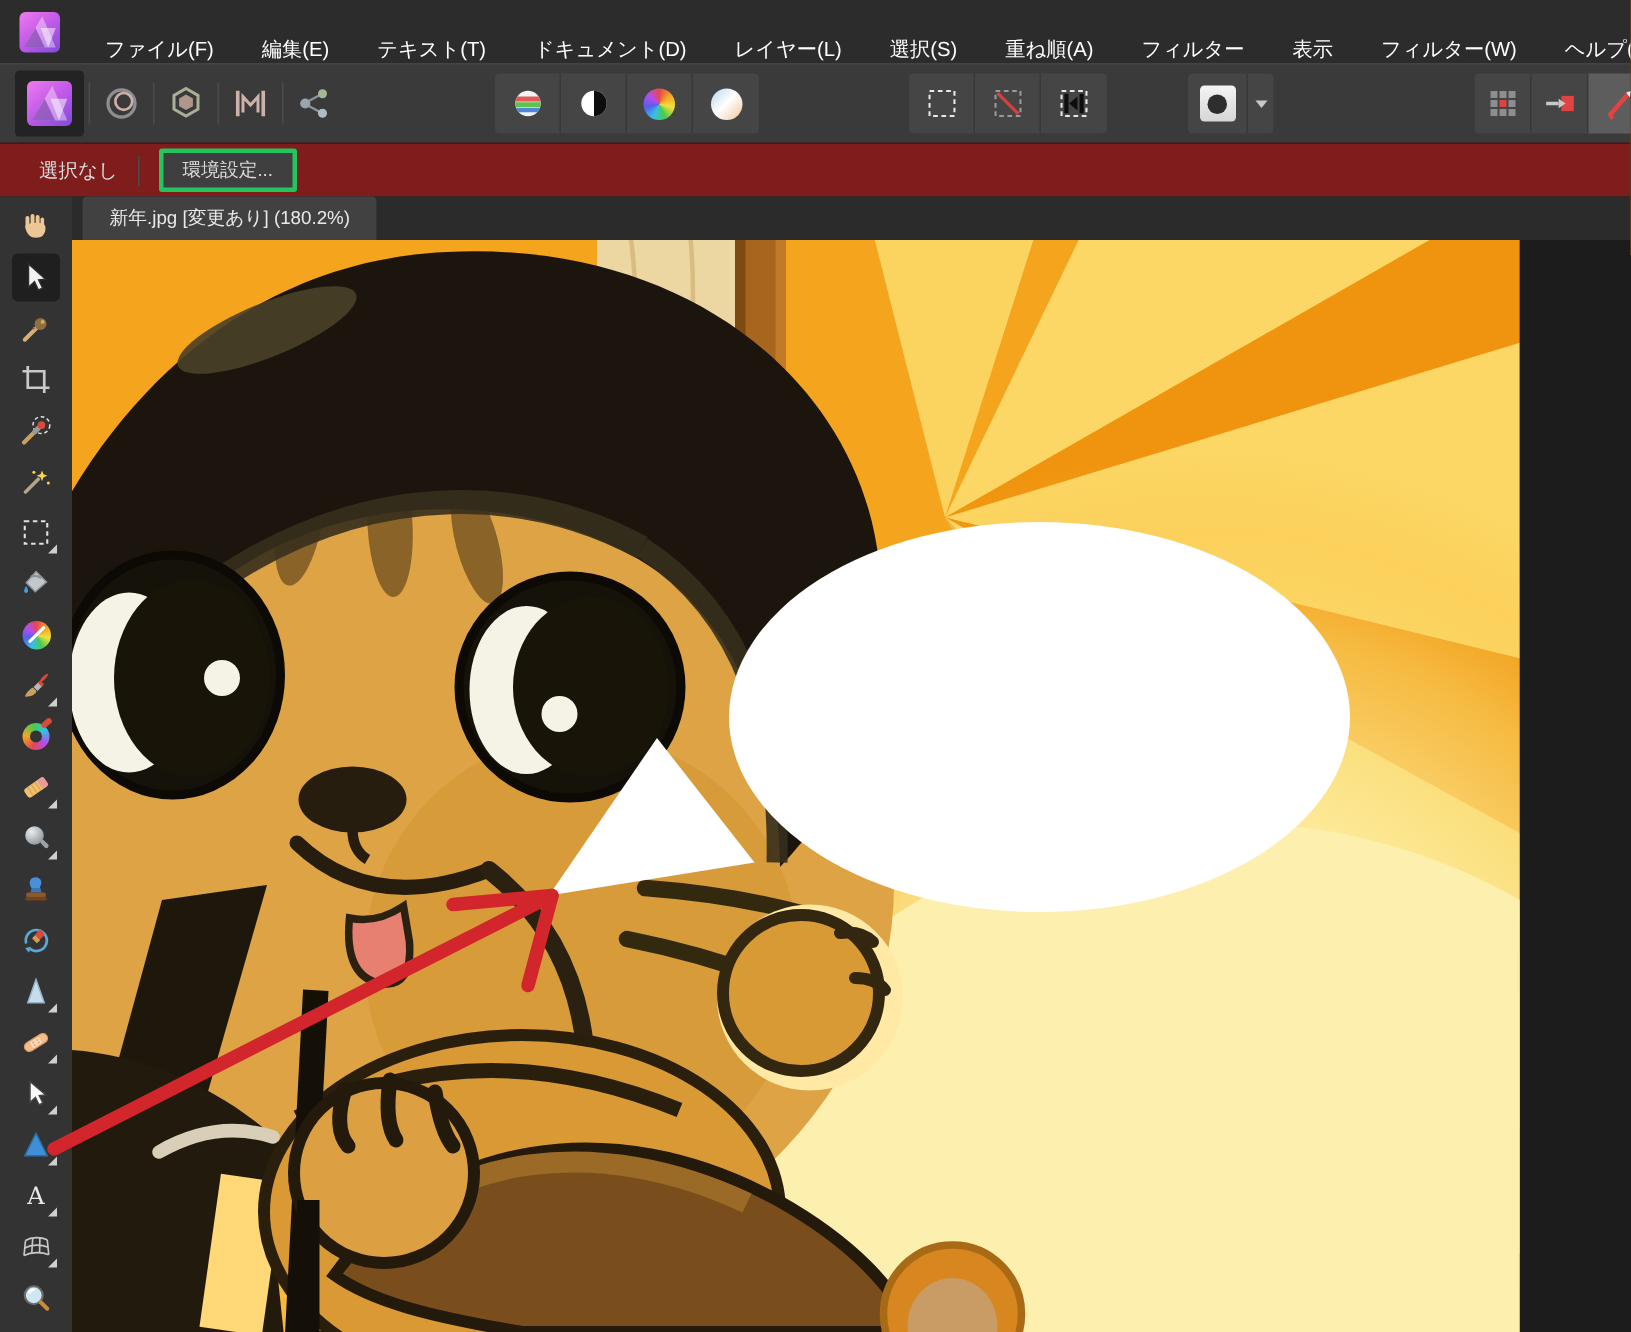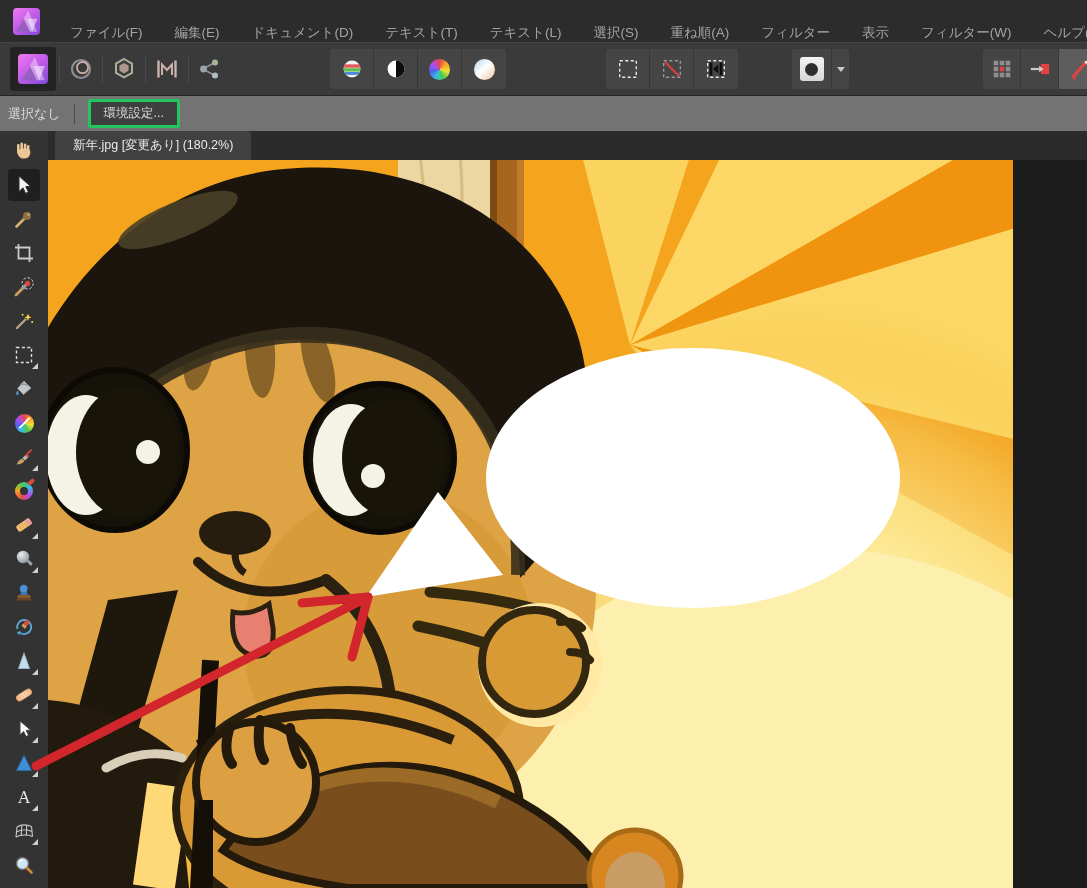--- a/index.html
+++ b/index.html
@@ -4,21 +4,21 @@
 <style>
   * { box-sizing: border-box; margin: 0; padding: 0; }
   html,body { width:1087px; height:888px; overflow:hidden; background:#262626;
     font-family:"Liberation Sans","DejaVu Sans",sans-serif; -webkit-font-smoothing:antialiased; }
 
   
   .menubar { height:42px; background:#2c2c2c; display:flex; align-items:center; position:relative; }
   .app-logo { width:27px; height:27px; border-radius:4px; margin:0 14px 0 13px;
     background:linear-gradient(140deg,#f07bf0 0%,#c05ae8 50%,#7d4bd8 100%); position:relative; overflow:hidden; flex:none;}
   .app-logo svg { position:absolute; inset:0; }
-  .menu-item { color:#a3a3a3; font-size:13.5px; padding:0 16px; height:42px; line-height:42px; cursor:default; white-space:nowrap;margin-top:24px;}
+  .menu-item { color:#ffffff; font-size:13.5px; padding:0 16px; height:42px; line-height:42px; cursor:default; white-space:nowrap;margin-top:24px;}
 
   
   .toolbar { height:53px; background:#3a3a3a; display:flex; align-items:center; padding-left:10px; border-top:1px solid #444; }
   .tb-btn { height:40px; display:flex; align-items:center; justify-content:center; border-radius:3px; flex:none;}
   .persona-app { width:46px; height:44px; background:#232323; border-radius:3px; }
   .persona { width:36px; }
   .vsep { width:1px; height:28px; background:#4b4b4b; margin:0 3px; flex:none;}
   .group { display:flex; background:#454545; border-radius:3px; overflow:hidden; flex:none;}
   .group .tb-btn { width:44px; border-right:1px solid #383838; border-radius:0;}
   .group .tb-btn:last-child { border-right:none; }
@@ -29,21 +29,21 @@
   .mask-btn { width:40px; height:40px; display:flex; align-items:center; justify-content:center; border-right:1px solid #383838;}
   .mask-sq { width:24px; height:24px; border-radius:3px; background:linear-gradient(#f4f4f4,#d6d6d6); display:flex; align-items:center; justify-content:center;}
   .mask-dot { width:13px; height:13px; border-radius:50%; background:#2e2e2e; }
   .dd-btn { width:17px; height:40px; display:flex; align-items:center; justify-content:center;}
   .dd-caret { width:0; height:0; border-left:4px solid transparent; border-right:4px solid transparent; border-top:5px solid #c9c9c9;}
   .right-group { margin-left:auto; margin-right:-14px; display:flex; background:#454545; border-radius:3px; flex:none;}
   .right-group .tb-btn { width:38px; border-right:1px solid #383838; border-radius:0;}
   .tb-btn.hl { background:#5d5d5d; width:42px;}
 
   
-  .contextbar { height:36px; background:#737373; display:flex; align-items:center; padding-left:8px; border-top:1px solid #252525;}
+  .contextbar { height:36px; background:#7f1d1d; display:flex; align-items:center; padding-left:26px; border-top:1px solid #252525;}
   .ctx-status { color:#dcdcdc; font-size:13px; }
   .ctx-sep { width:1px; height:20px; background:#4a4a4a; margin:0 13px; }
   .ctx-btn { background:#3f3f3f; border:3px solid #22c55e; color:#dcdcdc; font-size:12.5px; padding:3px 13px; border-radius:2px; cursor:default;}
 
   
   .main { display:flex; height:757px; }
   .tools-col { width:48px; background:#333333; display:flex; flex-direction:column; align-items:center; padding-top:3px; flex:none;}
   .tool { width:34px; height:34px; display:flex; align-items:center; justify-content:center; position:relative; flex:none;}
   .tool.selected { background:#1f1f1f; border-radius:4px; width:32px; height:32px; margin:1px;}
   .tool.flyout::after { content:""; position:absolute; right:3px; bottom:3px; border-style:solid; border-width:0 0 6px 6px; border-color:transparent transparent #cfcfcf transparent;}
@@ -69,23 +69,23 @@
 <div class="menubar">
   <div class="app-logo">
     <svg viewBox="0 0 24 24">
       <path d="M2.5 21 L13.5 2.5 L21.5 21 Z" fill="rgba(255,255,255,.38)"></path>
       <path d="M2.5 21 L9.5 9.5 L15 21 Z" fill="rgba(80,25,135,.45)"></path>
       <path d="M12.5 9.5 L21.5 9.5 L17 21 Z" fill="rgba(255,255,255,.5)"></path>
     </svg>
   </div>
   <span class="menu-item">ファイル(F)</span>
   <span class="menu-item">編集(E)</span>
+  <span class="menu-item">テキスト(T)</span>
   <span class="menu-item">ドキュメント(D)</span>
-  <span class="menu-item">テキスト(T)</span>
-  <span class="menu-item">テキスト(L)</span>
+  <span class="menu-item">レイヤー(L)</span>
   <span class="menu-item">選択(S)</span>
   <span class="menu-item">重ね順(A)</span>
   <span class="menu-item">フィルター</span>
   <span class="menu-item">表示</span>
   <span class="menu-item">フィルター(W)</span>
   <span class="menu-item">ヘルプ(H)</span>
 </div>
 
 <div class="toolbar">
   <div class="tb-btn persona-app">

